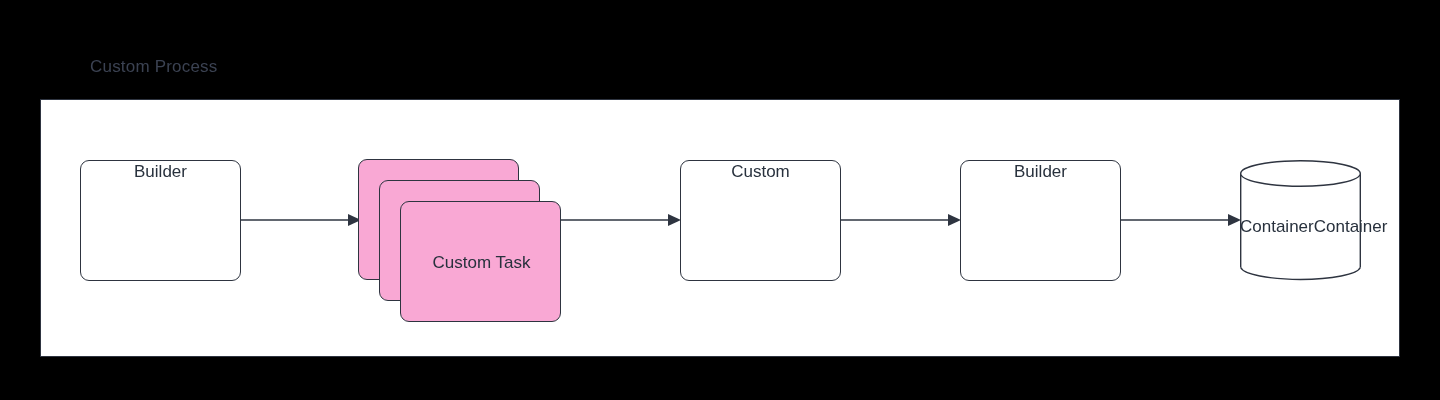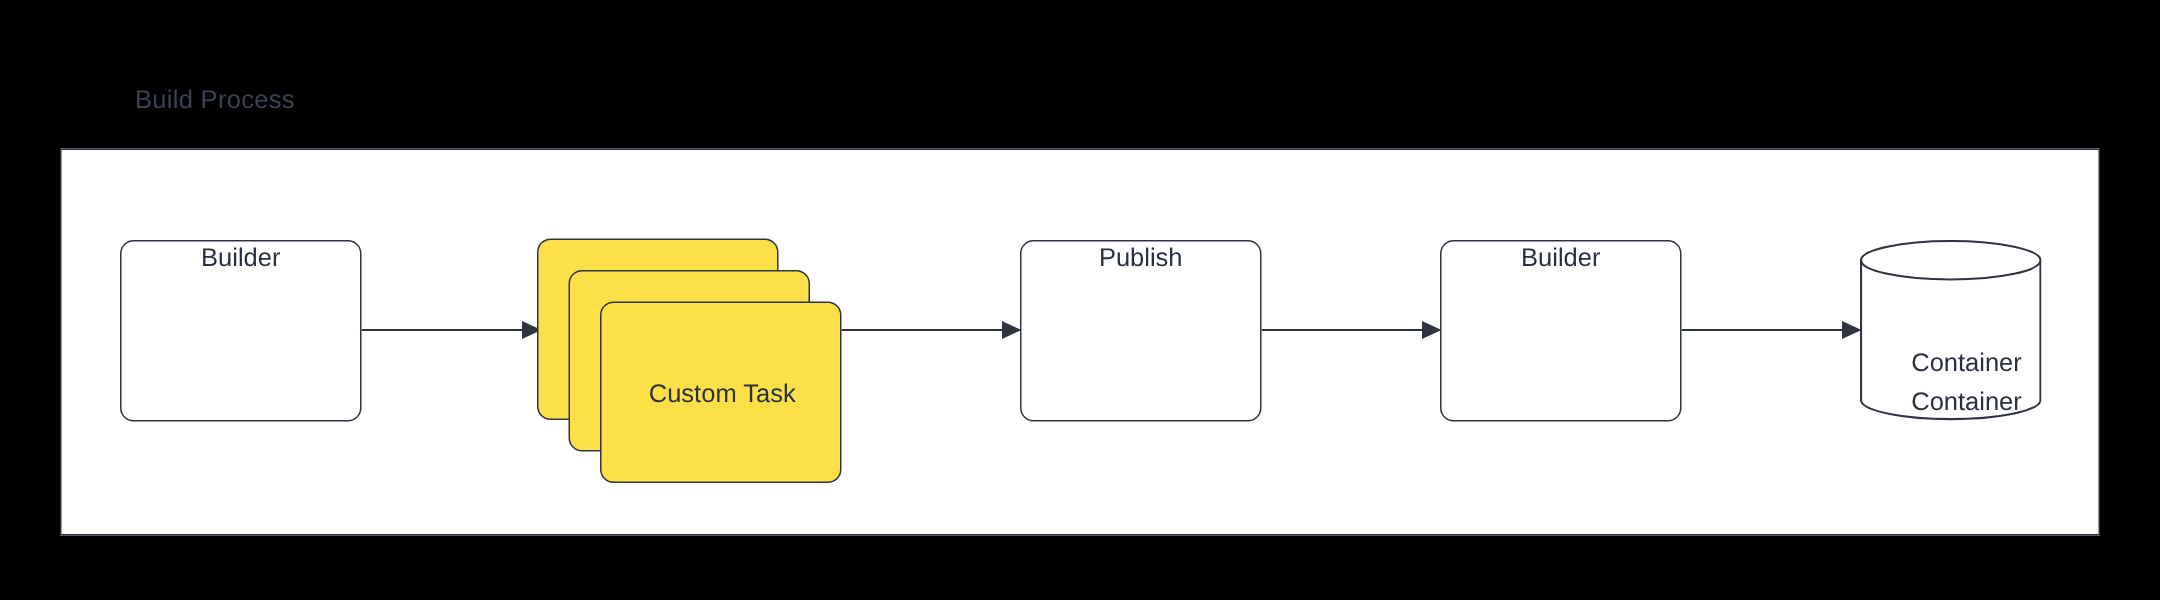--- a/index.html
+++ b/index.html
@@ -65,21 +65,21 @@
     left: 317px;
     top: 59px;
     width: 203px;
     height: 163px;
   }
   .stack-card {
     position: absolute;
     box-sizing: border-box;
     width: 161px;
     height: 121px;
-    background: #fde047;
+    background: #f9a8d4;
     border: 1px solid #2e3440;
     border-radius: 9px;
     overflow: hidden;
     color: #28313d;
     font-size: 17px;
     line-height: 22px;
     user-select: none;
   }
   .stack-card .card-label {
     position: absolute;
@@ -110,23 +110,23 @@
     top: 0;
     display: block;
   }
   #registry-label {
     position: absolute;
     left: 0;
     top: 0;
     width: 142px;
     height: 121px;
     display: flex;
-    flex-direction: column;
+    flex-direction: row;
     align-items: center;
-    justify-content: flex-end;
+    justify-content: flex-start;
     padding-top: 12px;
     box-sizing: border-box;
     color: #28313d;
     font-size: 17px;
     line-height: 26px;
     text-align: center;
     user-select: none;
     pointer-events: none;
   }
   
@@ -134,21 +134,21 @@
     position: absolute;
     pointer-events: none;
   }
   .connector svg { display: block; }
 </style>
 </head>
 <body>
 
 <div id="canvas">
 
-  <div id="diagram-title">Build Process</div>
+  <div id="diagram-title">Custom Process</div>
 
   <div id="process-panel">
 
     <div class="node" id="node-builder">
       <span>Builder</span>
     </div>
 
     <div class="connector" id="edge-builder-custom" style="left:200px; top:108px; width:120px; height:24px;">
       <svg width="120" height="24" viewBox="0 0 120 24">
         <line x1="0" y1="12" x2="107" y2="12" stroke="#2e3440" stroke-width="1.4"></line>
@@ -169,21 +169,21 @@
     </div>
 
     <div class="connector" id="edge-custom-package" style="left:520px; top:108px; width:120px; height:24px; z-index:4;">
       <svg width="120" height="24" viewBox="0 0 120 24">
         <line x1="0" y1="12" x2="107" y2="12" stroke="#2e3440" stroke-width="1.4"></line>
         <polygon points="107,6 120,12 107,18" fill="#2e3440"></polygon>
       </svg>
     </div>
 
     <div class="node" id="node-package">
-      <span>Publish</span>
+      <span>Custom</span>
     </div>
 
     <div class="connector" id="edge-package-publish" style="left:800px; top:108px; width:120px; height:24px;">
       <svg width="120" height="24" viewBox="0 0 120 24">
         <line x1="0" y1="12" x2="107" y2="12" stroke="#2e3440" stroke-width="1.4"></line>
         <polygon points="107,6 120,12 107,18" fill="#2e3440"></polygon>
       </svg>
     </div>
 
     <div class="node" id="node-publish">

